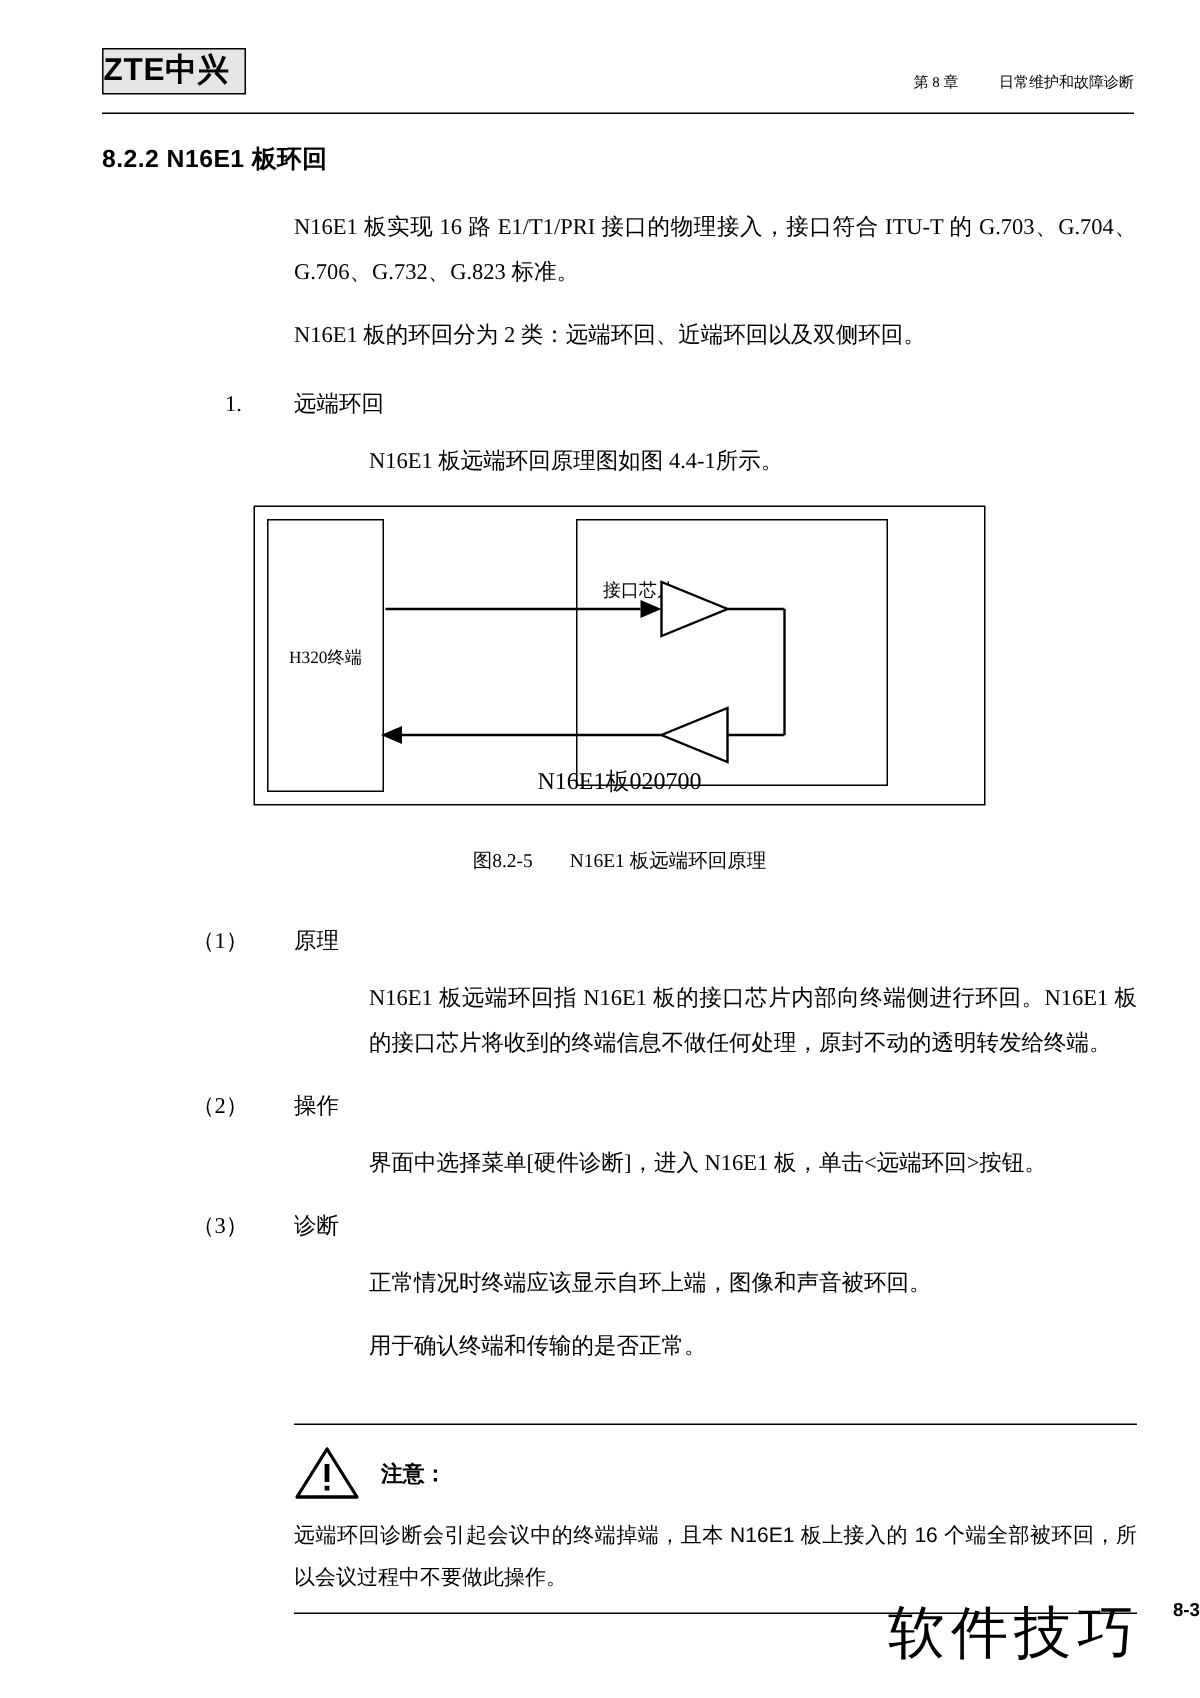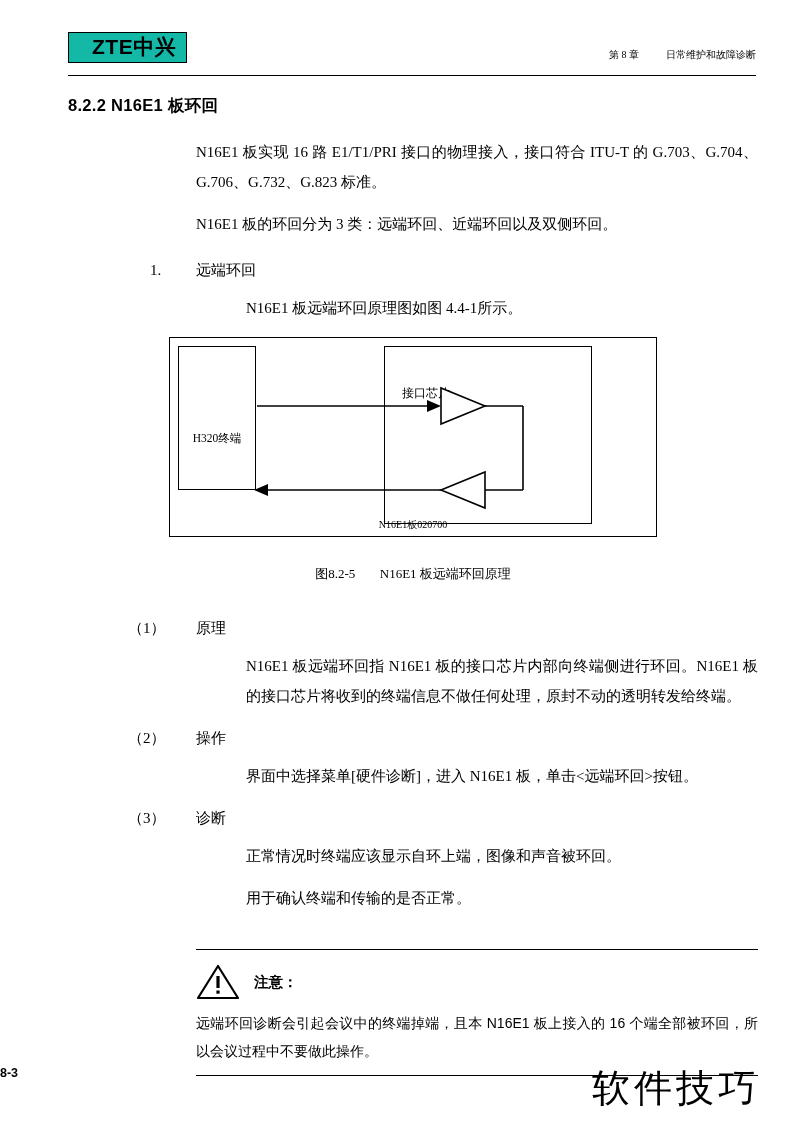--- a/index.html
+++ b/index.html
@@ -28,22 +28,22 @@
     top: 32px;
     left: 68px;
     width: 688px;
     height: 44px;
   }
   .logo-box {
     position: absolute;
     left: 0;
     top: 0;
     border: 1px solid #000;
-    padding: 3px 10px 5px 23px;
-    background: #14b8a6;
+    padding: 3px 10px 5px 0;
+    background: #e5e5e5;
   }
   .logo-text {
     font-family: "Liberation Sans", sans-serif;
     font-weight: bold;
     font-size: 21px;
     letter-spacing: 0.5px;
     line-height: 1;
     color: #000;
     white-space: nowrap;
   }
@@ -129,21 +129,21 @@
     width: 488px;
     height: 200px;
     border: 1px solid #000;
     box-sizing: border-box;
   }
   .term-box {
     position: absolute;
     left: 8px;
     top: 8px;
     width: 78px;
-    height: 144px;
+    height: 182px;
     border: 1px solid #000;
     box-sizing: border-box;
   }
   .term-label {
     position: absolute;
     left: 0;
     right: 0;
     top: 84px;
     text-align: center;
     font-size: 11.5px;
@@ -164,21 +164,21 @@
     top: 10px;
     font-size: 12px;
     margin-top: 28px;
   }
   .board-label {
     position: absolute;
     left: 0;
     right: 0;
     bottom: 4px;
     text-align: center;
-    font-size: 10px;
+    font-size: 16px;
   }
   .fig-svg {
     position: absolute;
     left: 0;
     top: 0;
     width: 488px;
     height: 200px;
   }
   .fig-caption {
     text-align: center;
@@ -232,21 +232,21 @@
     border-top: 1px solid #000;
     margin-left: 0;
   }
 
   
   .footer {
     position: absolute;
     left: 0;
     right: 0;
     bottom: 52px;
-    text-align: left;
+    text-align: right;
     font-family: "Liberation Sans", sans-serif;
     font-size: 12.5px;
     font-weight: bold;
   }
   .watermark {
     position: absolute;
     right: 40px;
     bottom: 18px;
     font-family: "Liberation Sans", sans-serif;
     font-size: 38px;
@@ -270,21 +270,21 @@
       <span>日常维护和故障诊断</span>
     </div>
     <div class="header-rule"></div>
   </div>
 
   <div class="content">
 
     <h2 class="section-title">8.2.2 N16E1 板环回</h2>
 
     <p class="para">N16E1 板实现 16 路 E1/T1/PRI 接口的物理接入，接口符合 ITU-T 的 G.703、G.704、G.706、G.732、G.823 标准。</p>
-    <p class="para tight">N16E1 板的环回分为 3 类：远端环回、近端环回以及双侧环回。</p>
+    <p class="para tight">N16E1 板的环回分为 2 类：远端环回、近端环回以及双侧环回。</p>
 
     <div class="list-item">
       <span class="list-num">1.</span>
       <span>远端环回</span>
     </div>
 
     <p class="sub-para">N16E1 板远端环回原理图如图 4.4-1所示。</p>
 
     <div class="figure-wrap">
       <div class="figure">

